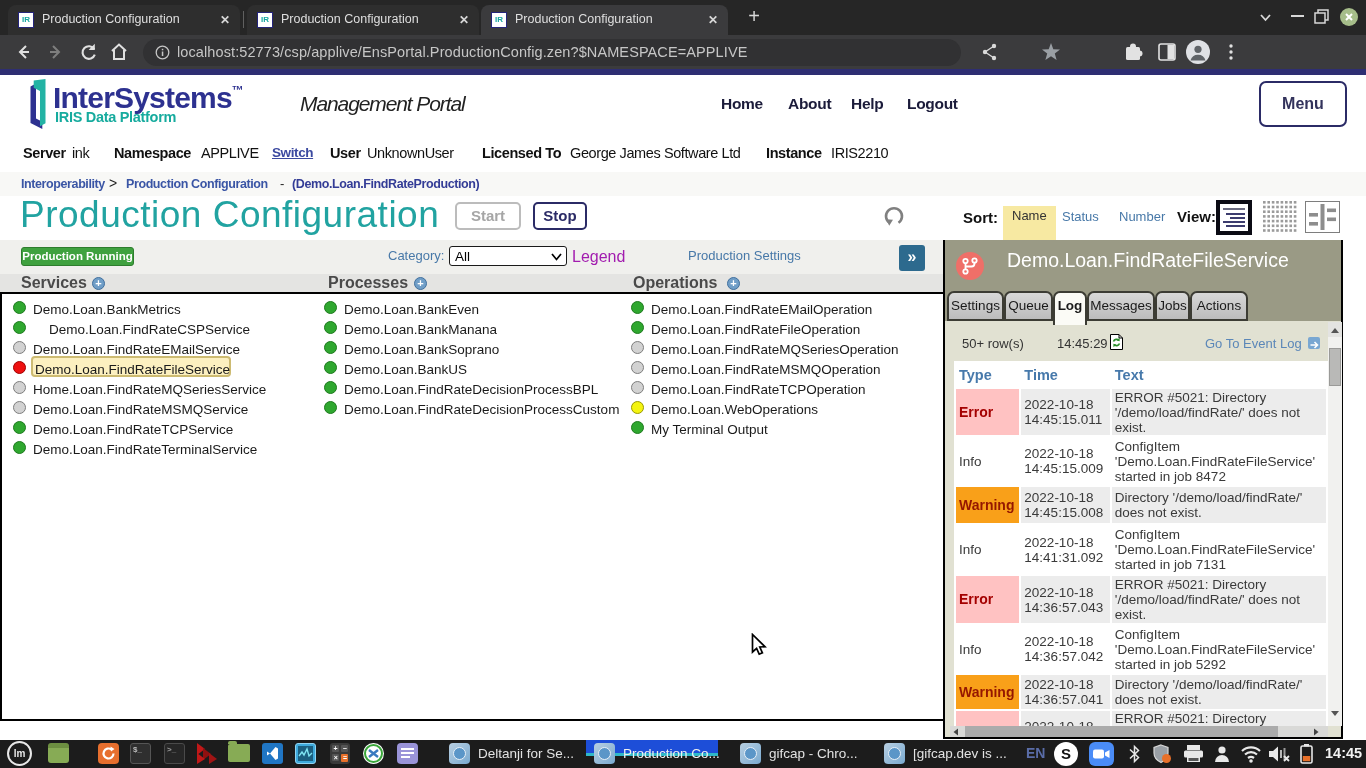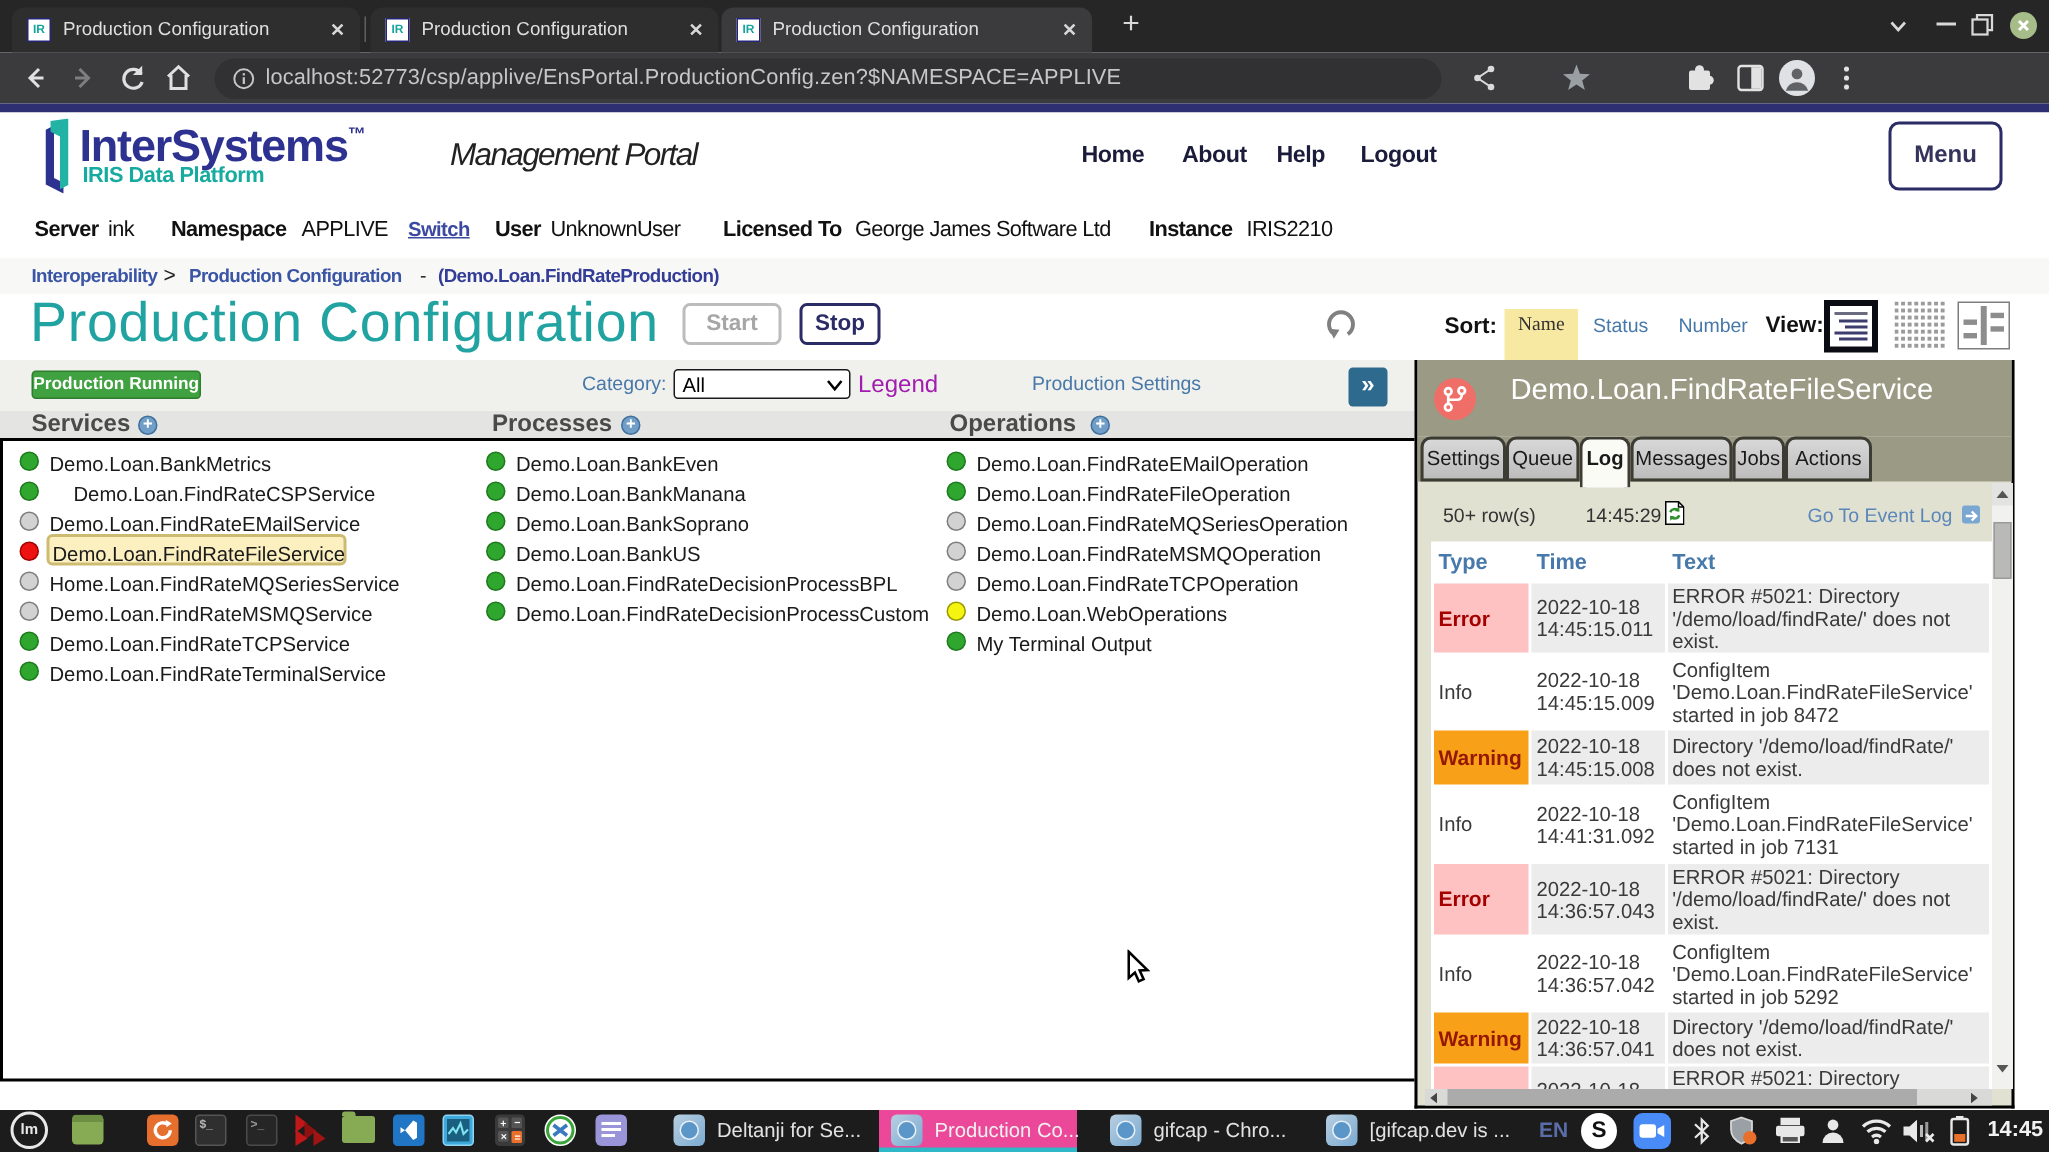--- a/index.html
+++ b/index.html
@@ -17,21 +17,21 @@
   #toolbar { left:0; top:35px; width:1366px; height:34px; background:#3b3b3d; }
   #urlpill { position:absolute; left:143px; top:4px; width:818px; height:27px; background:#313133; border-radius:14px; color:#c9c9c9; }
   #urltext { position:absolute; left:34px; top:5px; font-size:14.5px; color:#c6c6c6; letter-spacing:0.1px; white-space:nowrap; }
   .navglyph { position:absolute; top:0; height:34px; line-height:34px; text-align:center; color:#e4e4e4; }
   #navyline { left:0; top:69px; width:1366px; height:6px; background:#2e2e72; }
 
   
   #pagebg { left:0; top:75px; width:1366px; height:665px; background:#fff; }
   #mphead { font-size:21px; color:#222; left:300px; top:92px; letter-spacing:-1.1px;font-style:italic; }
   .navlink { font-weight:bold; font-size:15.5px; color:#1b1b3a; top:95px; letter-spacing:-0.3px; }
-  #menubtn { left:1259px; top:81px; width:76px; height:46px; border:2px solid #2b2b66; border-radius:7px; background:#fff; color:#33335c; font-weight:bold; font-size:16px; text-align:center; line-height:42px; }
+  #menubtn { left:1259px; top:81px; width:88px; height:46px; border:2px solid #2b2b66; border-radius:7px; background:#fff; color:#33335c; font-weight:bold; font-size:16px; text-align:center; line-height:42px; }
   .srvrow { top:145px; font-size:14.5px; color:#111; letter-spacing:-0.4px; }
 
   
   #crumb { left:0; top:172px; width:1366px; height:24px; font-size:14px; background:#f8f8f6; }
 
   
   #bigtitle { left:20px; top:194px; font-size:37px; color:#21a3a1; letter-spacing:0.5px; }
   .bigbtn { position:absolute; top:202px; height:28px; border-radius:5px; background:#fff; font-weight:bold; font-size:15px; text-align:center; }
   #startbtn { left:455px; width:66px; border:2px solid #bcbcbc; color:#a6a6a6; line-height:24px; }
   #stopbtn  { left:533px; width:54px; border:2px solid #2b2b66; color:#2b2b66; line-height:24px; }
@@ -192,21 +192,21 @@
 
 <div id="bigtitle" class="abs">Production Configuration</div>
 <div id="startbtn" class="bigbtn">Start</div>
 <div id="stopbtn" class="bigbtn">Stop</div>
 <svg class="abs" style="left:881px; top:203px;" width="26" height="26" viewBox="0 0 26 26">
     <path d="M8.5 19.8 a8 8 0 1 1 9 0" stroke="#808080" stroke-width="2.6" fill="none"></path>
     <path d="M5.2 16.2 L12 16.8 L8.2 22.8 Z" fill="#808080"></path>
   </svg>
 <div id="sortrow" class="abs" style="left:963px; top:209px; font-size:13px;">
   <b style="color:#111; font-size:15px;">Sort:</b>
-  <span class="abs" style="left:40px; top:-3px; background:#f7e9a2; padding:2px 9px 18px; color:#333;font-family:Liberation Serif, serif;">Name</span>
+  <span class="abs" style="left:40px; top:-3px; background:#f7e9a2; padding:2px 9px 18px; color:#333;">Name</span>
   <span class="abs" style="left:99px; color:#4778a8;">Status</span>
   <span class="abs" style="left:156px; color:#4778a8;">Number</span>
   <b class="abs" style="left:214px; top:-1px; color:#111; font-size:15px;">View:</b>
 </div>
 <div class="viewbox abs" style="left:1216px; border:4px solid #0b0b14;">
   <svg width="28" height="27" viewBox="0 0 28 27">
     <rect x="3" y="4" width="22" height="2" fill="#6a6a80"></rect>
     <rect x="6" y="9" width="19" height="2" fill="#3c3c6e"></rect>
     <rect x="10" y="13" width="15" height="2" fill="#3c3c6e"></rect>
     <rect x="3" y="17" width="22" height="2" fill="#3c3c6e"></rect>
@@ -482,21 +482,21 @@
           <rect x="4" y="13" width="9" height="2"></rect>
         </g>
       </svg></div>
 
   <div class="abs" style="left:448px; top:2px; width:130px; height:24px;">
     <div style="position:absolute; left:1px; top:1px; width:21px; height:21px; border-radius:4px; background:linear-gradient(135deg,#b8cfe2,#7aaad0);">
         <div style="position:absolute; left:4px; top:4px; width:13px; height:13px; border-radius:50%; background:#5b96c8; border:1.5px solid #e8f0f8;"></div>
       </div>
     <span style="position:absolute; left:30px; top:4px; color:#e2e2e2; font-size:13.5px; white-space:nowrap;">Deltanji for Se...</span>
   </div>
-  <div class="abs" style="left:586px; top:0px; width:132px; height:28px; background:#ec4899; border-bottom:3px solid #2fb8c8;">
+  <div class="abs" style="left:586px; top:0px; width:132px; height:16px; background:#1d4ed8; border-bottom:3px solid #2fb8c8;">
     <div style="position:absolute; left:8px; top:3px; width:21px; height:21px; border-radius:4px; background:linear-gradient(135deg,#b8cfe2,#7aaad0);">
         <div style="position:absolute; left:4px; top:4px; width:13px; height:13px; border-radius:50%; background:#5b96c8; border:1.5px solid #e8f0f8;"></div>
       </div>
     <span style="position:absolute; left:37px; top:6px; color:#f0f0f0; font-size:13.5px; white-space:nowrap;">Production Co...</span>
   </div>
   <div class="abs" style="left:739px; top:2px; width:128px; height:24px;">
     <div style="position:absolute; left:1px; top:1px; width:21px; height:21px; border-radius:4px; background:linear-gradient(135deg,#b8cfe2,#7aaad0);">
         <div style="position:absolute; left:4px; top:4px; width:13px; height:13px; border-radius:50%; background:#5b96c8; border:1.5px solid #e8f0f8;"></div>
       </div>
     <span style="position:absolute; left:30px; top:4px; color:#e2e2e2; font-size:13.5px; white-space:nowrap;">gifcap - Chro...</span>

